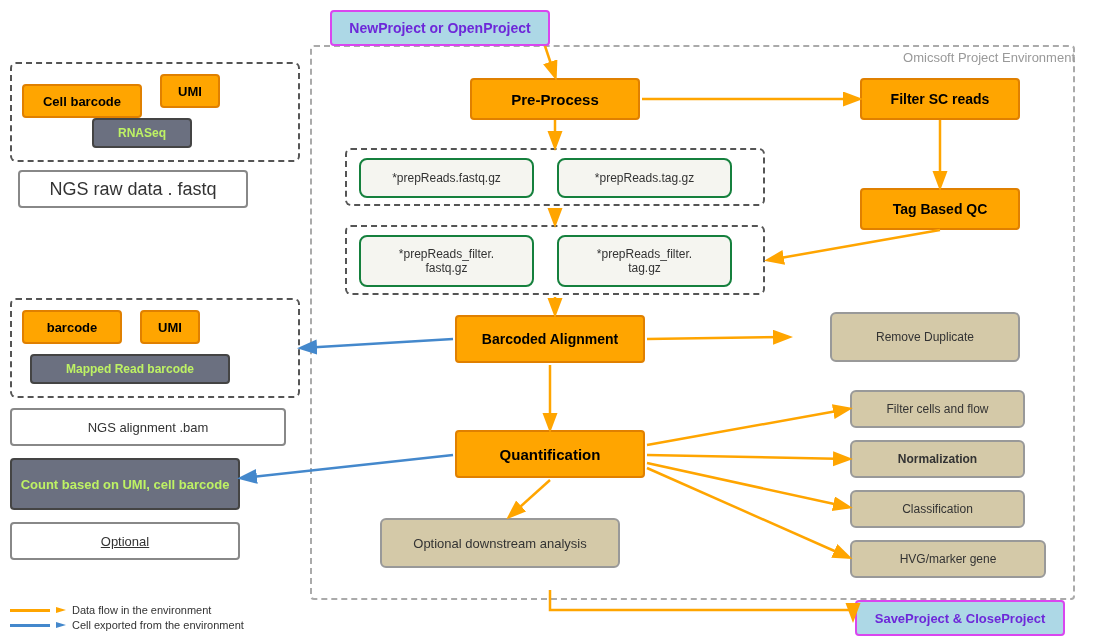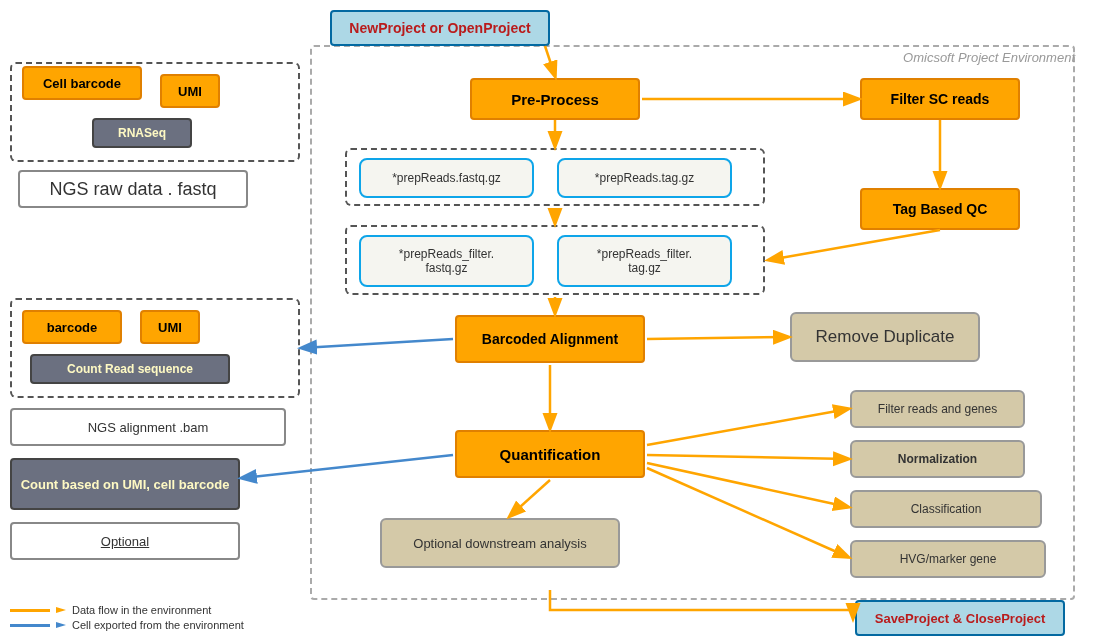--- a/index.html
+++ b/index.html
@@ -26,21 +26,20 @@
       height: 555px;
       border: 2px dashed #aaa;
       border-radius: 4px;
     }
     .env-label {
       position: absolute;
       top: 50px;
       right: 20px;
       color: #999;
       font-size: 13px;
-      font-style: italic;
     }
 
     
     .box {
       position: absolute;
       display: flex;
       align-items: center;
       justify-content: center;
       text-align: center;
       font-size: 13px;
@@ -48,46 +47,46 @@
       border-radius: 4px;
     }
     .box-orange {
       background: #FFA500;
       color: #000;
       border: 2px solid #E08000;
     }
     .box-gray-outline {
       background: #f5f5f0;
       color: #333;
-      border: 2px solid #0ea5e9;
+      border: 2px solid #15803d;
       border-radius: 8px;
       font-weight: normal;
     }
     .box-dashed-group {
       position: absolute;
       border: 2px dashed #555;
       border-radius: 6px;
       background: transparent;
     }
     .box-light-blue {
       background: #add8e6;
-      color: #b91c1c;
-      border: 2px solid #0369a1;
+      color: #6d28d9;
+      border: 2px solid #d946ef;
       border-radius: 4px;
     }
     .box-tan {
       background: #d4c9a8;
       color: #333;
       border: 2px solid #999;
       border-radius: 6px;
       font-weight: normal;
     }
     .box-dark-gray {
       background: #6b7080;
-      color: #fef9c3;
+      color: #bef264;
       border: 2px solid #444;
       border-radius: 4px;
     }
     .box-white-outline {
       background: #fff;
       color: #333;
       border: 2px solid #888;
       border-radius: 4px;
       font-weight: normal;
     }
@@ -167,54 +166,54 @@
     <div class="box box-gray-outline" style="left:210px; top:8px; width:175px; height:52px; font-size:12px; position:absolute;">
       <span style="white-space:pre-line;">*prepReads_filter.
 tag.gz</span>
     </div>
   </div>
 
   <div class="box box-orange" style="left:455px; top:315px; width:190px; height:48px; font-size:14px;">
     <span>Barcoded Alignment</span>
   </div>
 
-  <div class="box box-tan" style="left:790px; top:312px; width:190px; height:50px; font-size:17px;text-align:right;">
+  <div class="box box-tan" style="left:830px; top:312px; width:190px; height:50px; font-size:12px;text-align:right;">
     <span>Remove Duplicate</span>
   </div>
 
   <div class="box box-orange" style="left:455px; top:430px; width:190px; height:48px; font-size:15px;">
     <span>Quantification</span>
   </div>
 
   <div class="box box-tan" style="left:380px; top:518px; width:240px; height:50px; font-size:13px;">
     <span>Optional downstream analysis</span>
   </div>
 
   <div class="box box-tan" style="left:850px; top:390px; width:175px; height:38px; font-size:12px;">
-    <span>Filter reads and genes</span>
+    <span>Filter cells and flow</span>
   </div>
 
   <div class="box box-tan" style="left:850px; top:440px; width:175px; height:38px; font-size:12px;font-weight:bold;">
     <span>Normalization</span>
   </div>
 
-  <div class="box box-tan" style="left:850px; top:490px; width:192px; height:38px; font-size:12px;">
+  <div class="box box-tan" style="left:850px; top:490px; width:175px; height:38px; font-size:12px;">
     <span>Classification</span>
   </div>
 
   <div class="box box-tan" style="left:850px; top:540px; width:196px; height:38px; font-size:12px;">
     <span>HVG/marker gene</span>
   </div>
 
   <div class="box box-light-blue" style="left:855px; top:600px; width:210px; height:36px; font-size:13px;">
     <span>SaveProject &amp; CloseProject</span>
   </div>
 
   <div class="box-dashed-group" style="left:10px; top:62px; width:290px; height:100px;">
-    <div class="box box-orange" style="left:10px; top:2px; width:120px; height:34px; font-size:13px; position:absolute;">
+    <div class="box box-orange" style="left:10px; top:20px; width:120px; height:34px; font-size:13px; position:absolute;">
       <span>Cell barcode</span>
     </div>
     <div class="box box-orange" style="left:148px; top:10px; width:60px; height:34px; font-size:13px; position:absolute;">
       <span>UMI</span>
     </div>
     <div class="box box-dark-gray" style="left:80px; top:54px; width:100px; height:30px; font-size:12px; position:absolute;">
       <span>RNASeq</span>
     </div>
   </div>
 
@@ -223,21 +222,21 @@
   </div>
 
   <div class="box-dashed-group" style="left:10px; top:298px; width:290px; height:100px;">
     <div class="box box-orange" style="left:10px; top:10px; width:100px; height:34px; font-size:13px; position:absolute;">
       <span>barcode</span>
     </div>
     <div class="box box-orange" style="left:128px; top:10px; width:60px; height:34px; font-size:13px; position:absolute;">
       <span>UMI</span>
     </div>
     <div class="box box-dark-gray" style="left:18px; top:54px; width:200px; height:30px; font-size:12px; position:absolute;">
-      <span>Count Read sequence</span>
+      <span>Mapped Read barcode</span>
     </div>
   </div>
 
   <div class="box box-white-outline" style="left:10px; top:408px; width:276px; height:38px; font-size:13px;">
     <span>NGS alignment .bam</span>
   </div>
 
   <div class="box box-dark-gray" style="left:10px; top:458px; width:230px; height:52px; font-size:13px; text-align:center; padding:4px;">
     <span>Count based on UMI, cell barcode</span>
   </div>

